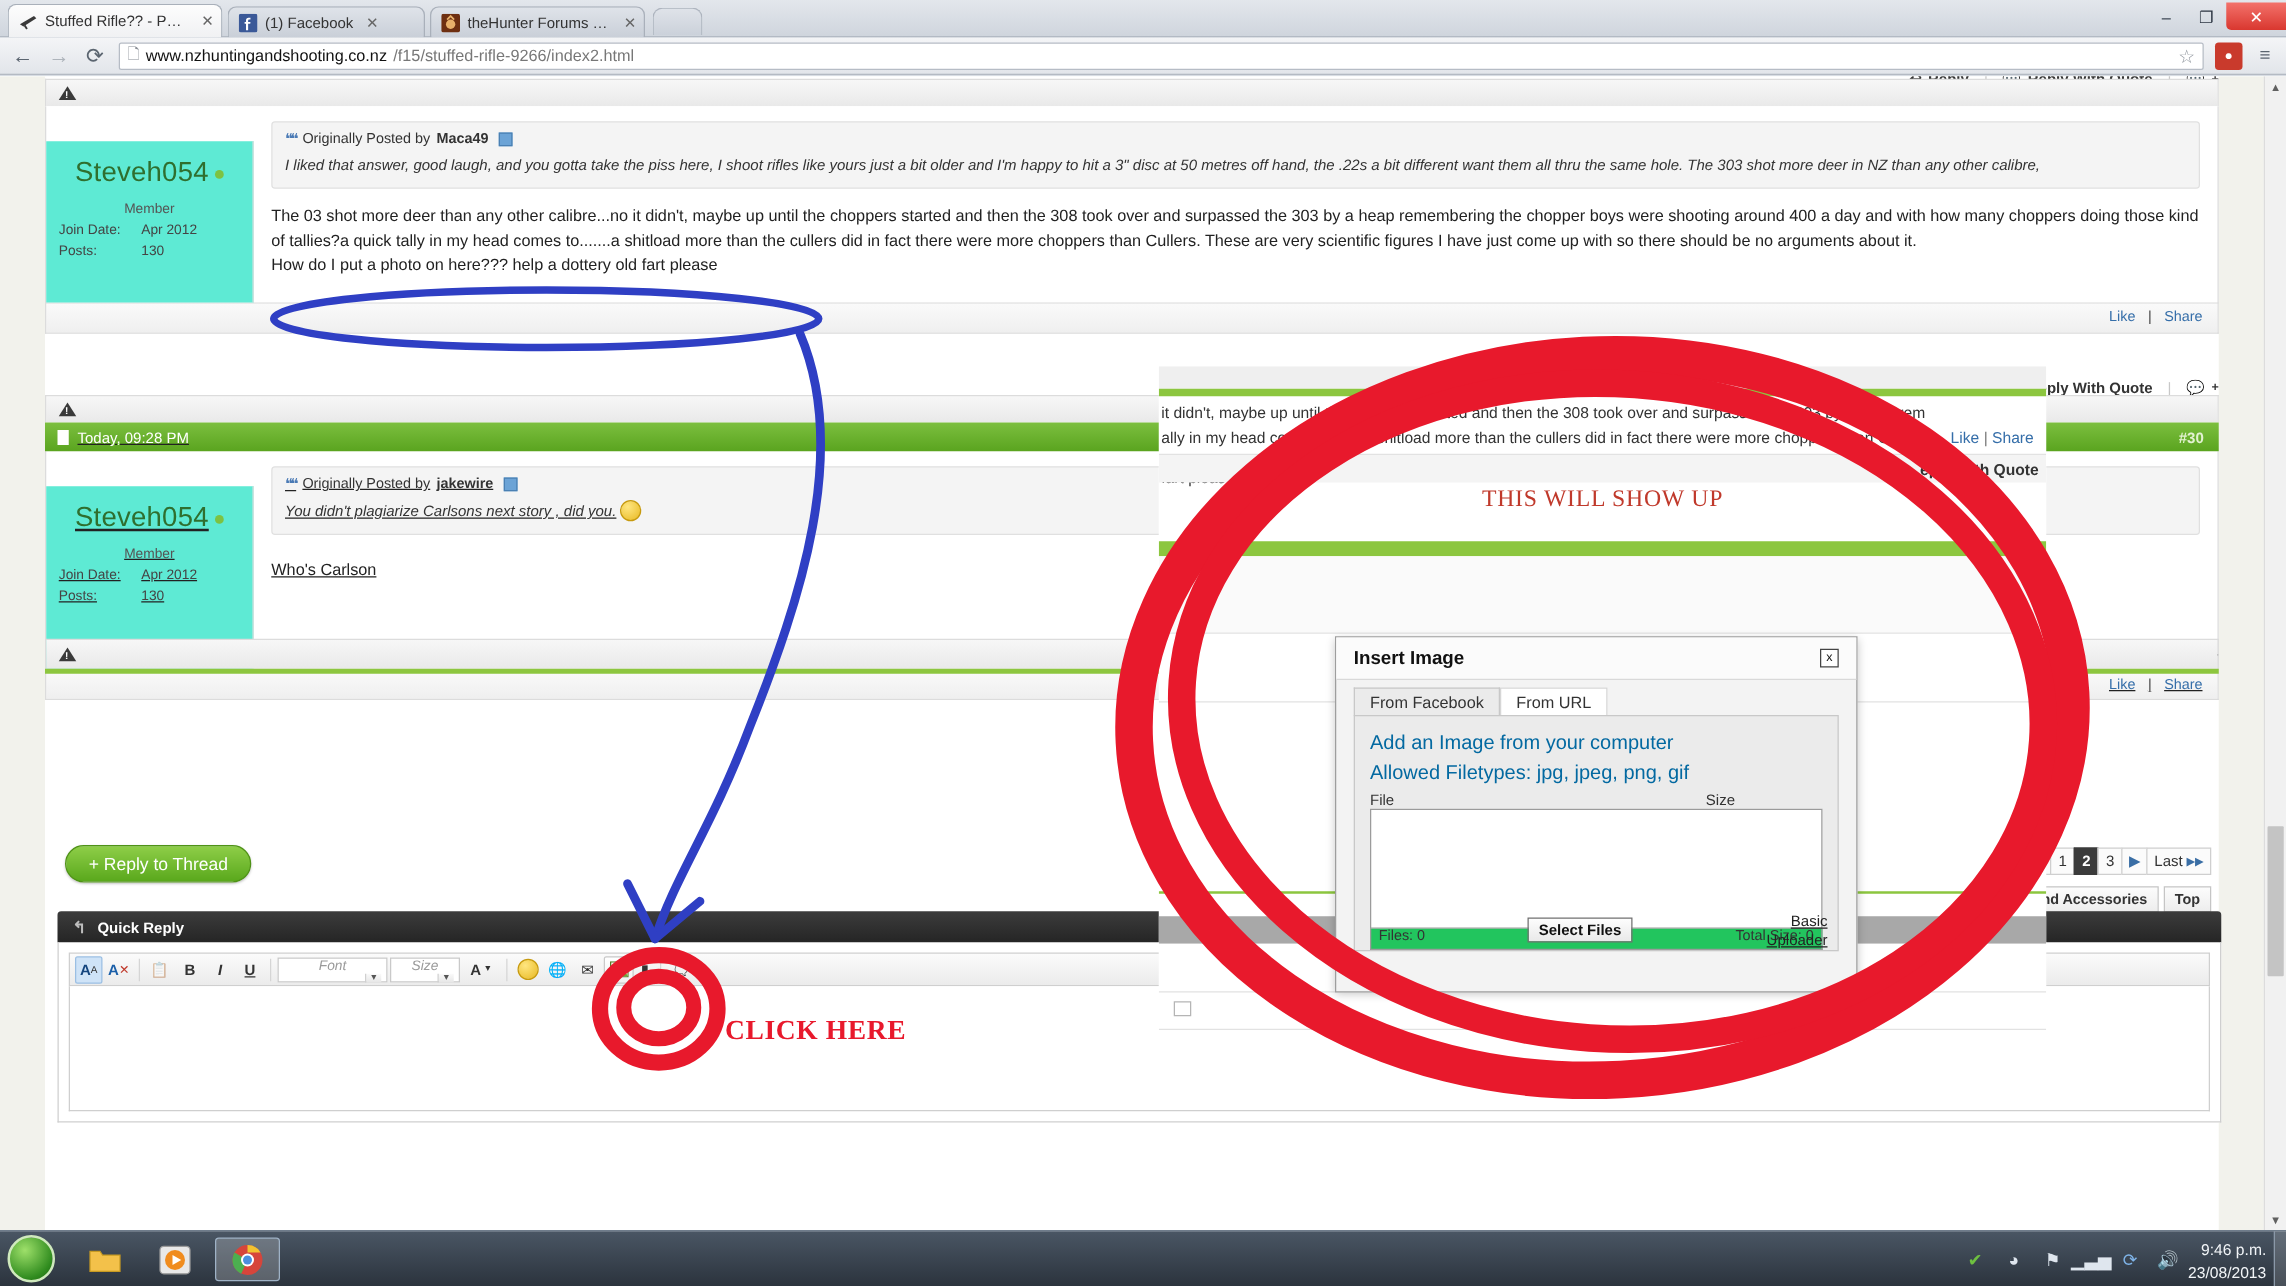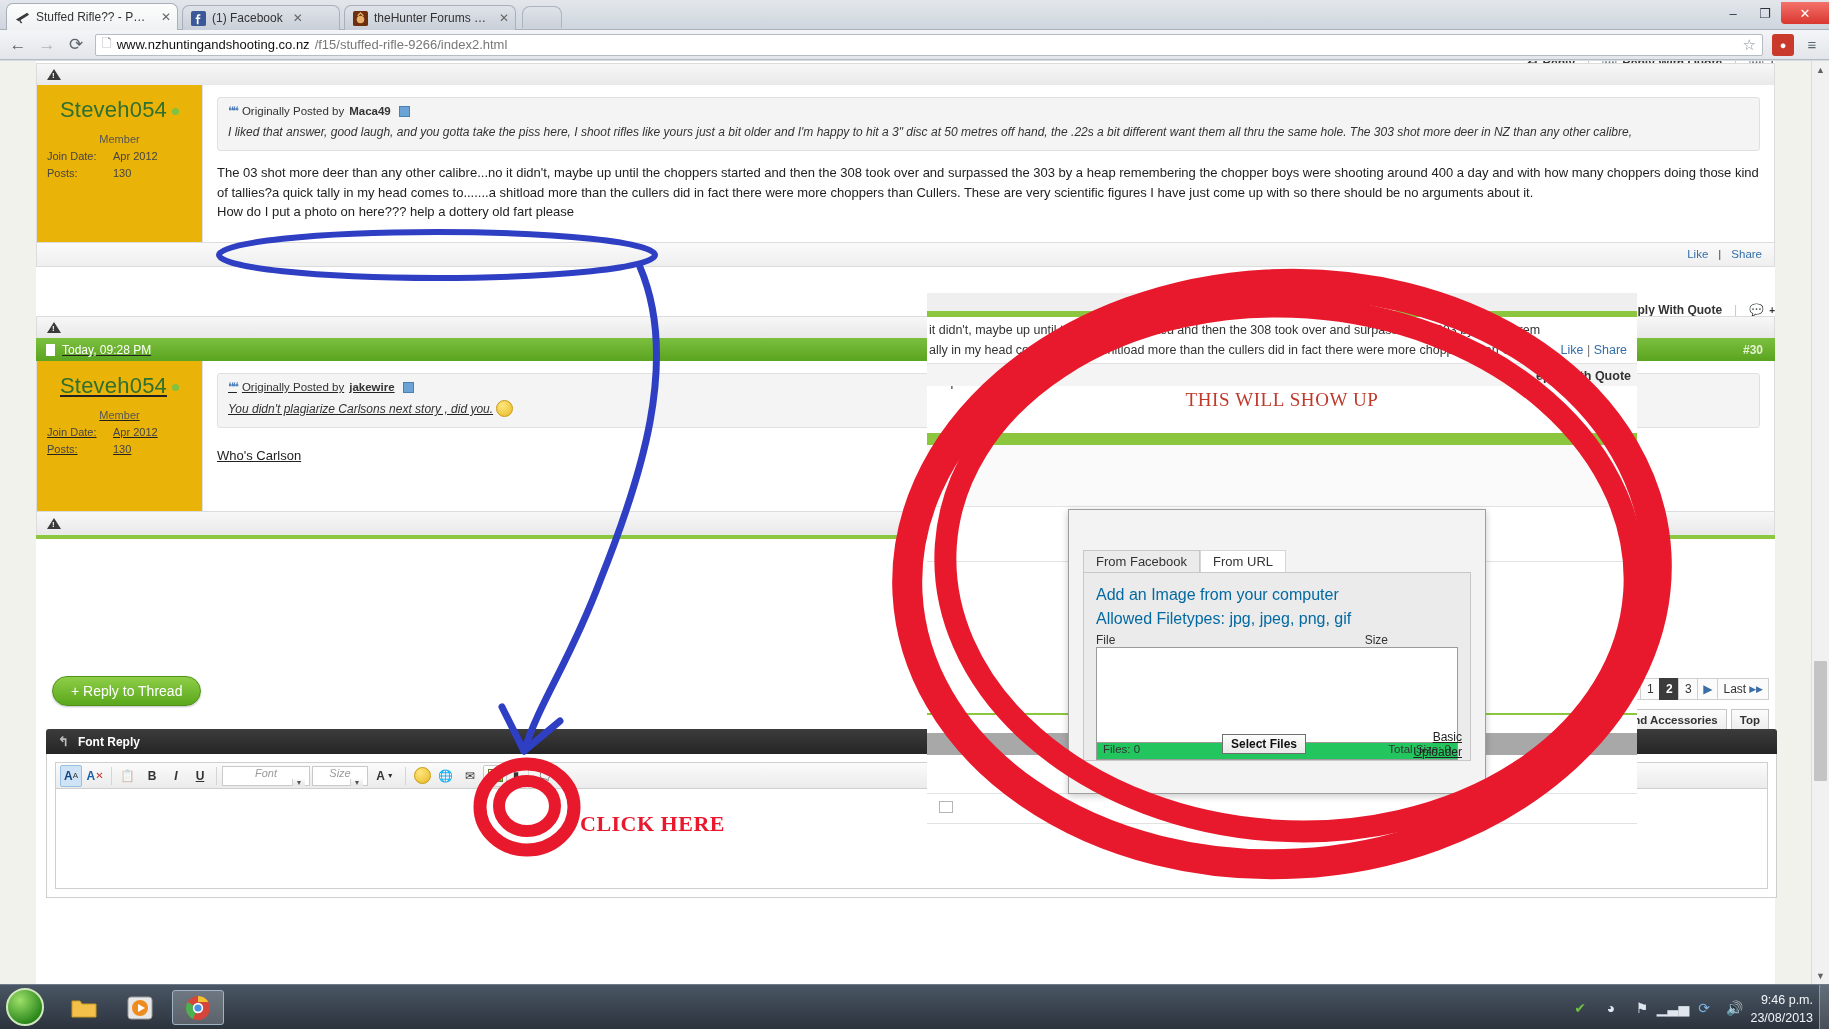--- a/index.html
+++ b/index.html
@@ -91,22 +91,22 @@
                  padding:0 10px; font-size:11px; color:#555;}
   .warn-tri { width:0;height:0;border-left:7px solid transparent;border-right:7px solid transparent;
               border-bottom:11px solid #3a3a3a; position:relative;}
   .warn-tri::after{content:"!";position:absolute;left:-2px;top:2px;color:#fff;font-size:8px;font-weight:bold;}
   .post-date { height:23px; background:linear-gradient(#7cbf3f,#5aa41f);
                display:flex; align-items:center; padding:0 10px; color:#fff;
                font-size:12px; gap:7px; position:relative; }
   .post-num { position:absolute; right:12px; color:#e3f2d2; font-size:12px; font-weight:bold;}
   .doc-glyph { width:9px;height:12px;background:#fff;display:inline-block;position:relative;}
   .post-body { display:flex; background:#fff; border:1px solid #dcdcdc; border-top:none;}
-  .userpanel { width:166px; background:#eab308; border-right:1px solid #e0e0e0;
-               padding:12px 10px 18px; flex:none; }
+  .userpanel { width:166px; background:#5eead4; border-right:1px solid #e0e0e0;
+               padding:12px 10px 18px; flex:none;margin-top:28px; }
   .username { text-align:center; font-size:22px; color:#2f6f2f; font-weight:400; letter-spacing:.2px;}
   .onlinedot{ display:inline-block;width:7px;height:7px;border-radius:50%;background:#7dc242;
               vertical-align:middle; margin-left:5px;}
   .usertitle{ text-align:center; font-size:11px; color:#555; margin-top:10px;}
   .ufield { display:flex; font-size:11px; color:#444; margin-top:5px;}
   .ufield .k { width:66px; }
   .ufield .v { }
   .msgpanel { flex:1; padding:10px 14px 20px; position:relative; min-height:150px;}
   .quotebox { background:#f4f4f4; border:1px solid #e0e0e0; border-radius:3px;
               padding:6px 10px 9px; margin:2px 0 12px; }
@@ -437,21 +437,21 @@
     </div>
 
     <div class="forum-jump">
       <div class="fj">s and Accessories</div>
       <div class="fj">Top</div>
     </div>
 
     <div class="qr">
       <div class="qr-head">
         <span class="qr-undo">↰</span>
-        <span>Font Reply</span>
+        <span>Quick Reply</span>
       </div>
       <div class="qr-body">
         <div class="qr-toolbar">
           <div class="tb on">
               <b style="color:#14457e">A</b>
               <sub style="font-size:8px">A</sub>
             </div>
           <div class="tb">
               <b style="color:#1b5fa8">A</b>
               <span style="color:#c0392b;font-size:10px">✕</span>
@@ -522,20 +522,24 @@
       <div class="shot-grey" style="left:0;top:268px;right:0;height:1px;background:#e2e2e2;"></div>
       <div class="shot-band" style="left:0;top:420px;right:0;height:2px;background:#8cc63f;"></div>
       <div class="shot-band" style="left:0;top:440px;right:0;height:22px;background:#a8a8a8;"></div>
       <div class="shot-grey" style="left:0;top:462px;right:0;bottom:0;background:#fff"></div>
       <div class="shot-line" style="left:0;right:0;top:500px;"></div>
       <div style="position:absolute;left:12px;top:508px;width:14px;height:12px;border:1px solid #b5b5b5;background:#fff"></div>
       <div class="shot-line" style="left:0;right:0;top:530px;"></div>
     </div>
 
     <div class="dlg">
+      <div class="dlg-head">
+        <span class="dlg-title">Insert Image</span>
+        <span class="dlg-close">x</span>
+      </div>
       <div class="dlg-tabs">
         <div class="dtab active">From Facebook</div>
         <div class="dtab idle">From URL</div>
       </div>
       <div class="dlg-pane">
         <div class="pane-t">Add an Image from your computer</div>
         <div class="pane-t">Allowed Filetypes: jpg, jpeg, png, gif</div>
         <div class="filehdr">
           <span>File</span>
           <span class="sz">Size</span>

